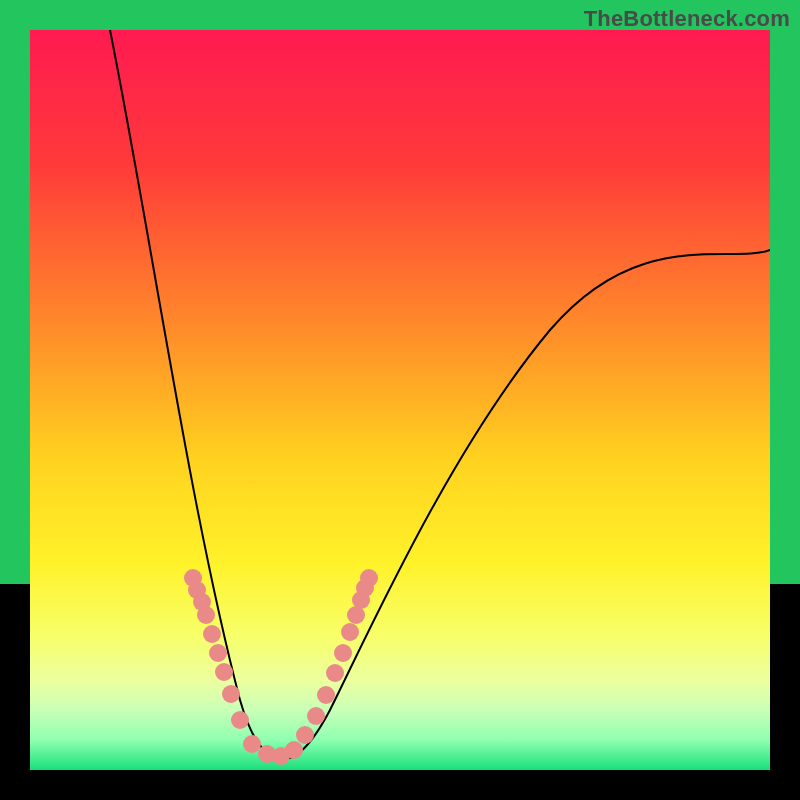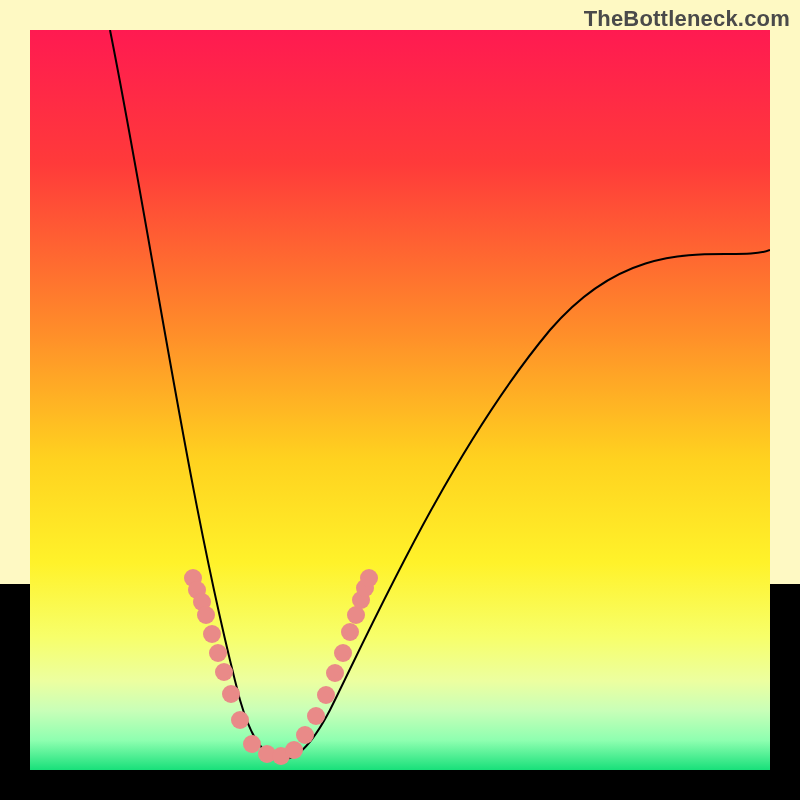--- a/index.html
+++ b/index.html
@@ -10,21 +10,21 @@
     background: #000;
     font-family: Arial, Helvetica, sans-serif;
     overflow: hidden;
   }
   .frame {
     position: absolute;
     left: 0;
     top: 0;
     width: 800px;
     height: 584px;
-    background: #fef9c3;
+    background: #22c55e;
   }
   .plot-area {
     position: absolute;
     left: 30px;
     top: 30px;
     width: 740px;
     height: 740px;
     overflow: hidden;
   }
   .watermark {

